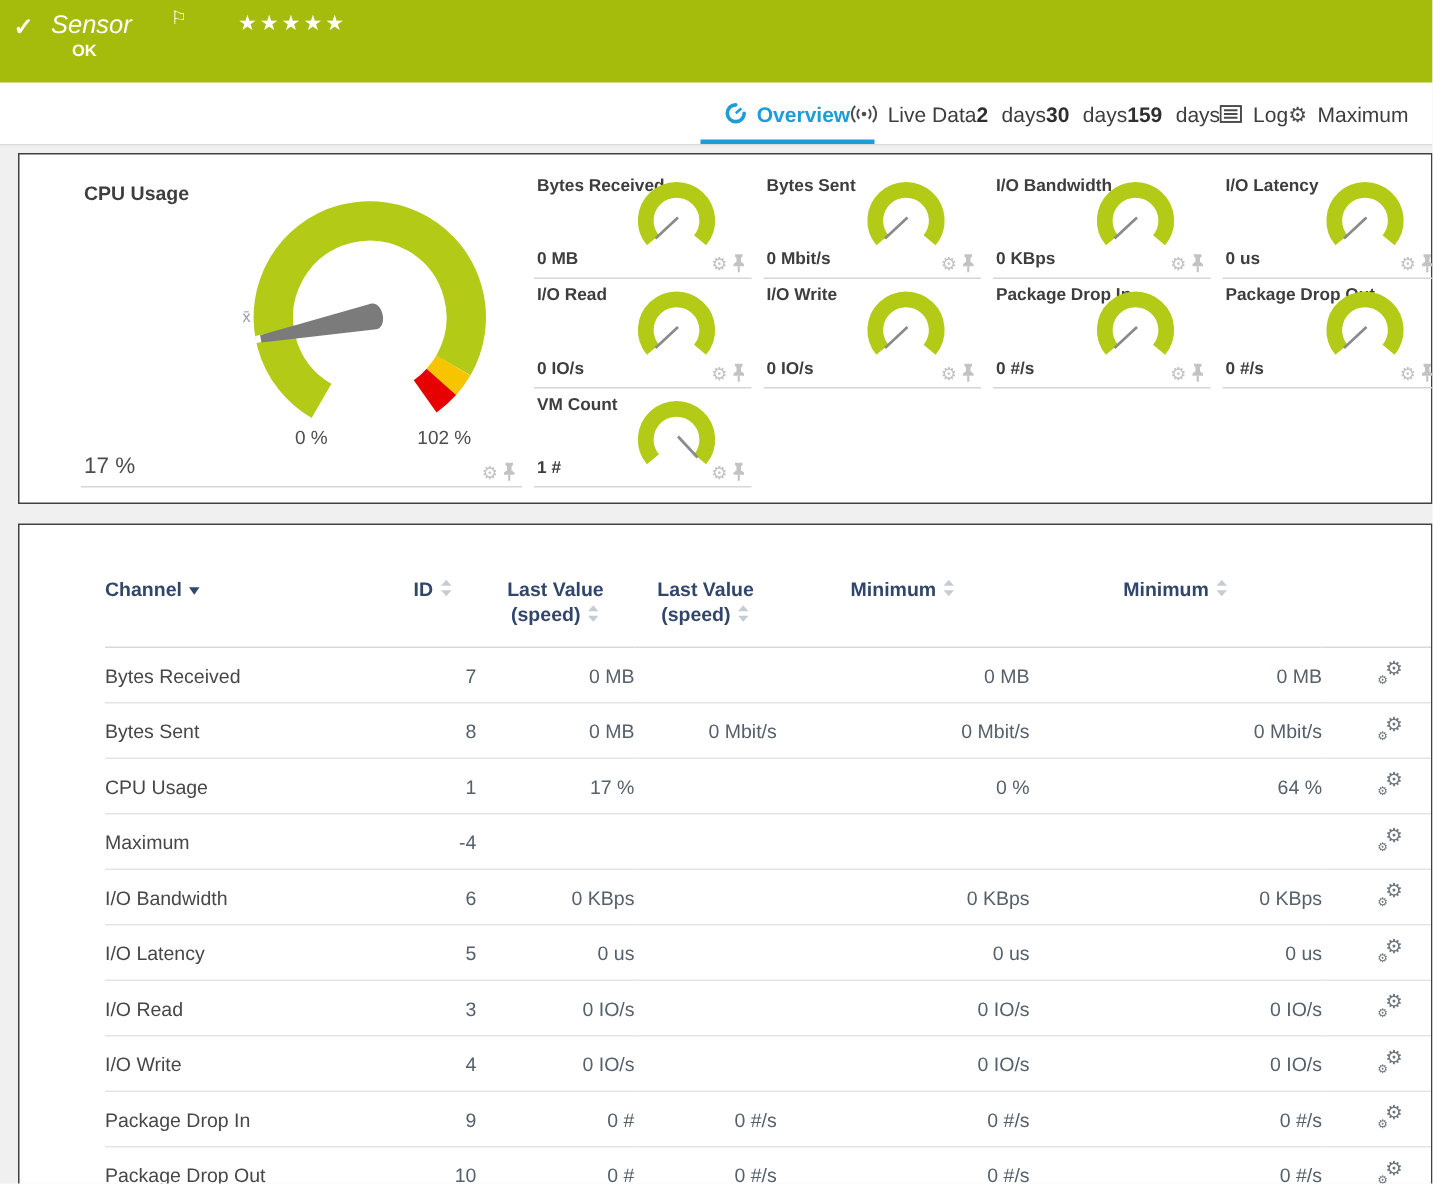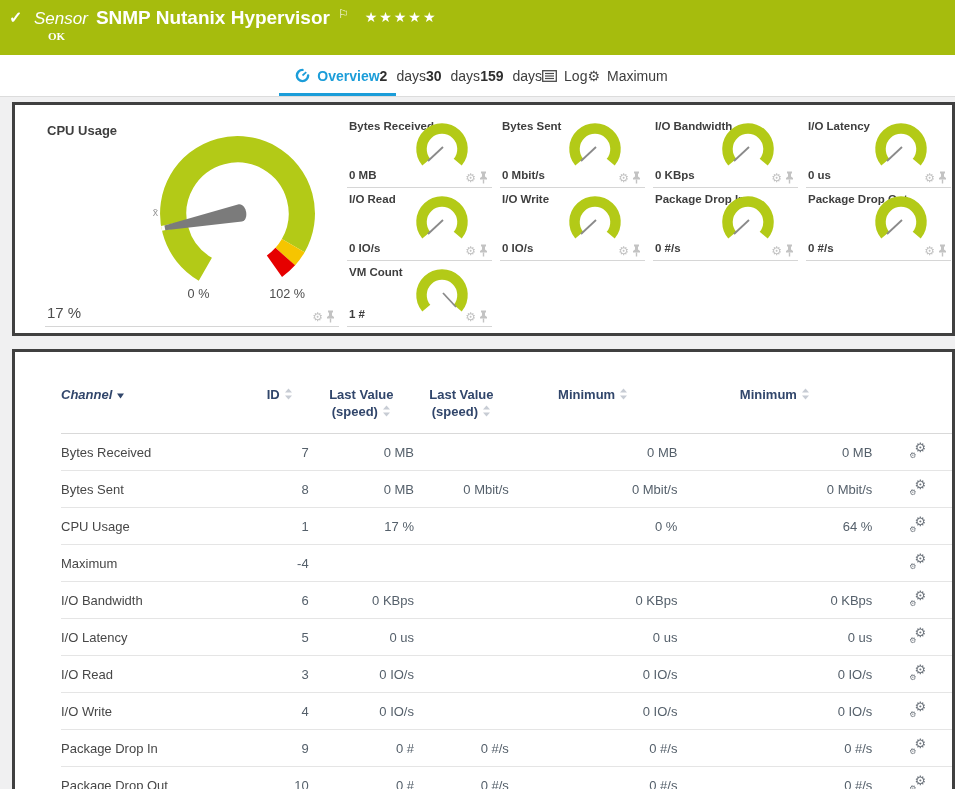--- a/index.html
+++ b/index.html
@@ -9,41 +9,41 @@
     background:#f0f0f1;
     font-family:"Liberation Sans", sans-serif;
     position:relative;
   }
   
   .topbar {
     background:var(--c-header_green); color:#fff;
     height:55px; position:relative; padding:7px 10px 0 34px;
   }
   .topbar .check { position:absolute; left:9px; top:8px; font-size:16px; font-weight:bold; }
-  .title-line { display:flex; align-items:baseline; gap:8px; }
+  .title-line { display:flex; align-items:baseline; gap:26px; }
   .sensor-kind { font-style:italic; font-size:17px; }
   .sensor-title { font-size:19px; font-weight:bold; }
   .flag { font-size:12px; position:relative; top:-6px; }
   .stars { font-size:14px; letter-spacing:2px; margin-left:8px; position:relative; top:-2px;}
-  .status-line { font-size:11px; font-weight:bold; margin:1px 0 4px 14px;font-family:Liberation Serif, serif; }
+  .status-line { font-size:11px; font-weight:bold; margin:1px 0 4px 14px; }
   
   .tabbar {
     background:#fff; height:42px; display:flex; align-items:center;
-    justify-content:center; padding:0 16px 0 24px;
+    justify-content:flex-end; padding:0 16px 0 24px;
     border-bottom:1px solid #dcdcdc;
   }
   .tab { display:flex; align-items:center; gap:7px; font-size:14px; color:#3d3d3d;
          height:100%; position:relative; cursor:pointer; white-space:nowrap; }
   .tab .ticon { display:inline-flex; align-items:center; color:#4a4a4a; }
   .tab.active { color:var(--c-accent_blue); font-weight:bold; }
   .tab.active::after { content:""; position:absolute; left:-16px; right:-16px; bottom:0;
                        height:3px; background:var(--c-accent_blue); }
   .tab .num { font-weight:bold; color:#2f2f2f; margin-right:2px; }
   
-  .card { background:#fff; border:3px solid #404040; margin-left:12px; }
+  .card { background:#fff; border:1px solid #404040; margin-left:12px;padding-left:11px; }
   .card.gauges-card { margin-top:5px; height:234px; }
   .card.table-card  { margin-top:13px; height:444px; overflow:hidden; }
   
   .gauge-grid {
     display:grid; grid-template-columns:302px 153px 153px 153px 153px;
     grid-template-rows:73px 73px 66px; padding:10px 0 0 30px;
   }
   .cpu-cell { grid-column:1; grid-row:1/4; position:relative;
               border-bottom:1px solid #d6d6d6; margin-right:8px; }
   .cpu-title { position:absolute; left:2px; top:8px; font-size:13px; font-weight:bold; color:#3e3e3e; }
@@ -57,52 +57,60 @@
                 color:#c3c3c3; }
   .cell-icons .gear-glyph { font-size:12px; line-height:12px; }
   
   .table-wrap { padding:34px 0 0 46px; }
   table { border-collapse:collapse; table-layout:fixed; width:902px; font-size:13px; }
   col.c-channel{width:180px} col.c-id{width:55px} col.c-vol{width:100px}
   col.c-speed{width:90px} col.c-min{width:160px} col.c-max{width:185px} col.c-gear{width:86px}
   thead th { color:var(--c-table_header); font-weight:bold; 
              vertical-align:top; padding:0 0 12px 0; border-bottom:1px solid #d9d9d9;
              font-size:13px; line-height:17px; }
-  thead th:first-child { text-align:left;font-style:italic; }
+  thead th:first-child { text-align:left; }
   tbody td { border-bottom:1px solid #e5e5e5; padding:9px 0; color:#55606b; text-align:right; }
   tbody td.ch { text-align:left; color:#474747; }
   tbody td.gear-cell { text-align:center; }
   .sort { display:inline-block; vertical-align:-1px; margin-left:4px; }
   .gears { position:relative; display:inline-block; width:17px; height:15px; color:#70777f; }
   .gears .g-big { position:absolute; right:0; top:-3px; font-size:13px; }
   .gears .g-small { position:absolute; left:0; bottom:-2px; font-size:8px; }
 </style>
 </head>
 <body>
 
 <div class="topbar">
   <span class="check">✓</span>
   <div class="title-line">
     <span class="sensor-kind">Sensor</span>
-    <span class="sensor-title">SNMP Nutanix Hypervisor</span>
     <span class="flag">⚐</span>
     <span class="stars">★★★★★</span>
   </div>
   <div class="status-line">OK</div>
 </div>
 
 <div class="tabbar">
   <div class="tab active">
     <span class="ticon">
       <svg width="15" height="15" viewBox="0 0 16 16">
           <path d="M8 2a6 6 0 1 0 6 6" fill="none" stroke="#1b9dd9" stroke-width="2.6" stroke-linecap="round"></path>
           <line x1="8" y1="8" x2="12" y2="4.5" stroke="#1b9dd9" stroke-width="1.8"></line>
         </svg>
     </span>
     <span>Overview</span>
+  </div>
+  <div class="tab">
+    <span class="ticon">
+      <svg width="18" height="14" viewBox="0 0 20 14">
+          <circle cx="10" cy="7" r="1.7" fill="#4a4a4a"></circle>
+          <path d="M6.5 3.5a5 5 0 0 0 0 7M13.5 3.5a5 5 0 0 1 0 7M3.5 1a8.5 8.5 0 0 0 0 12M16.5 1a8.5 8.5 0 0 1 0 12" fill="none" stroke="#4a4a4a" stroke-width="1.4"></path>
+        </svg>
+    </span>
+    <span>Live Data</span>
   </div>
   <div class="tab">
     <span class="num">2</span>
     <span>days</span>
   </div>
   <div class="tab">
     <span class="num">30</span>
     <span>days</span>
   </div>
   <div class="tab">

